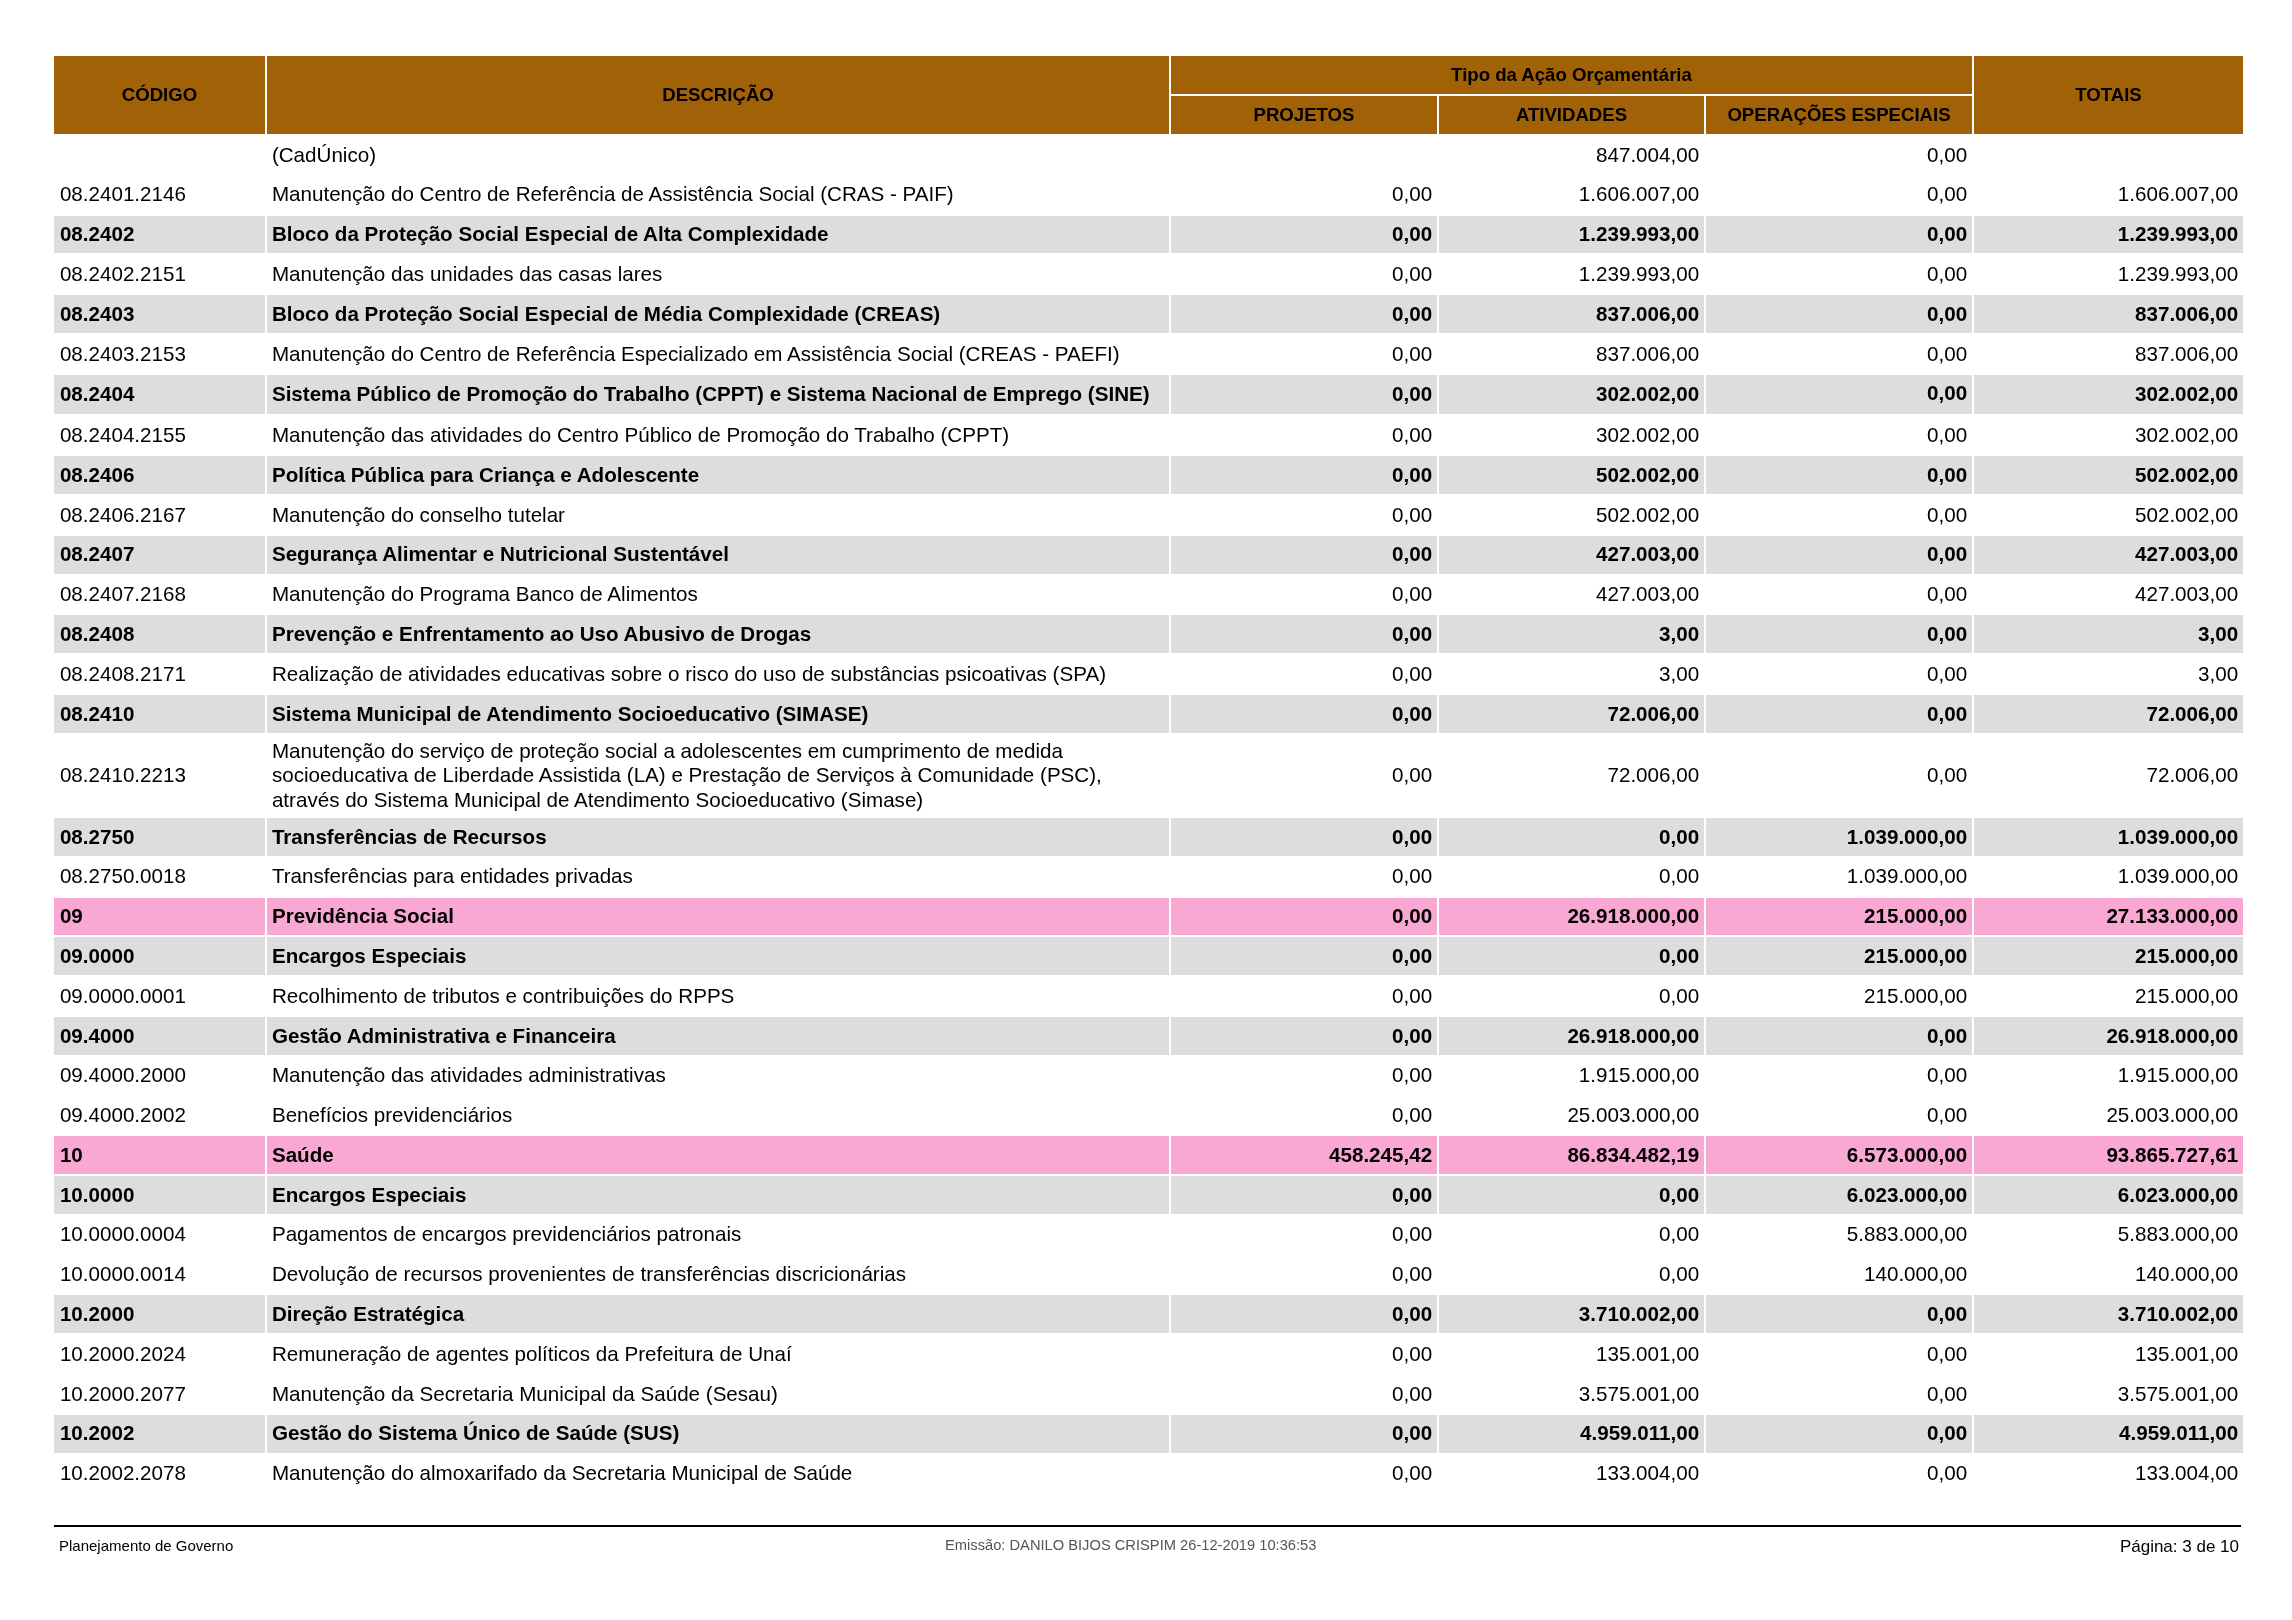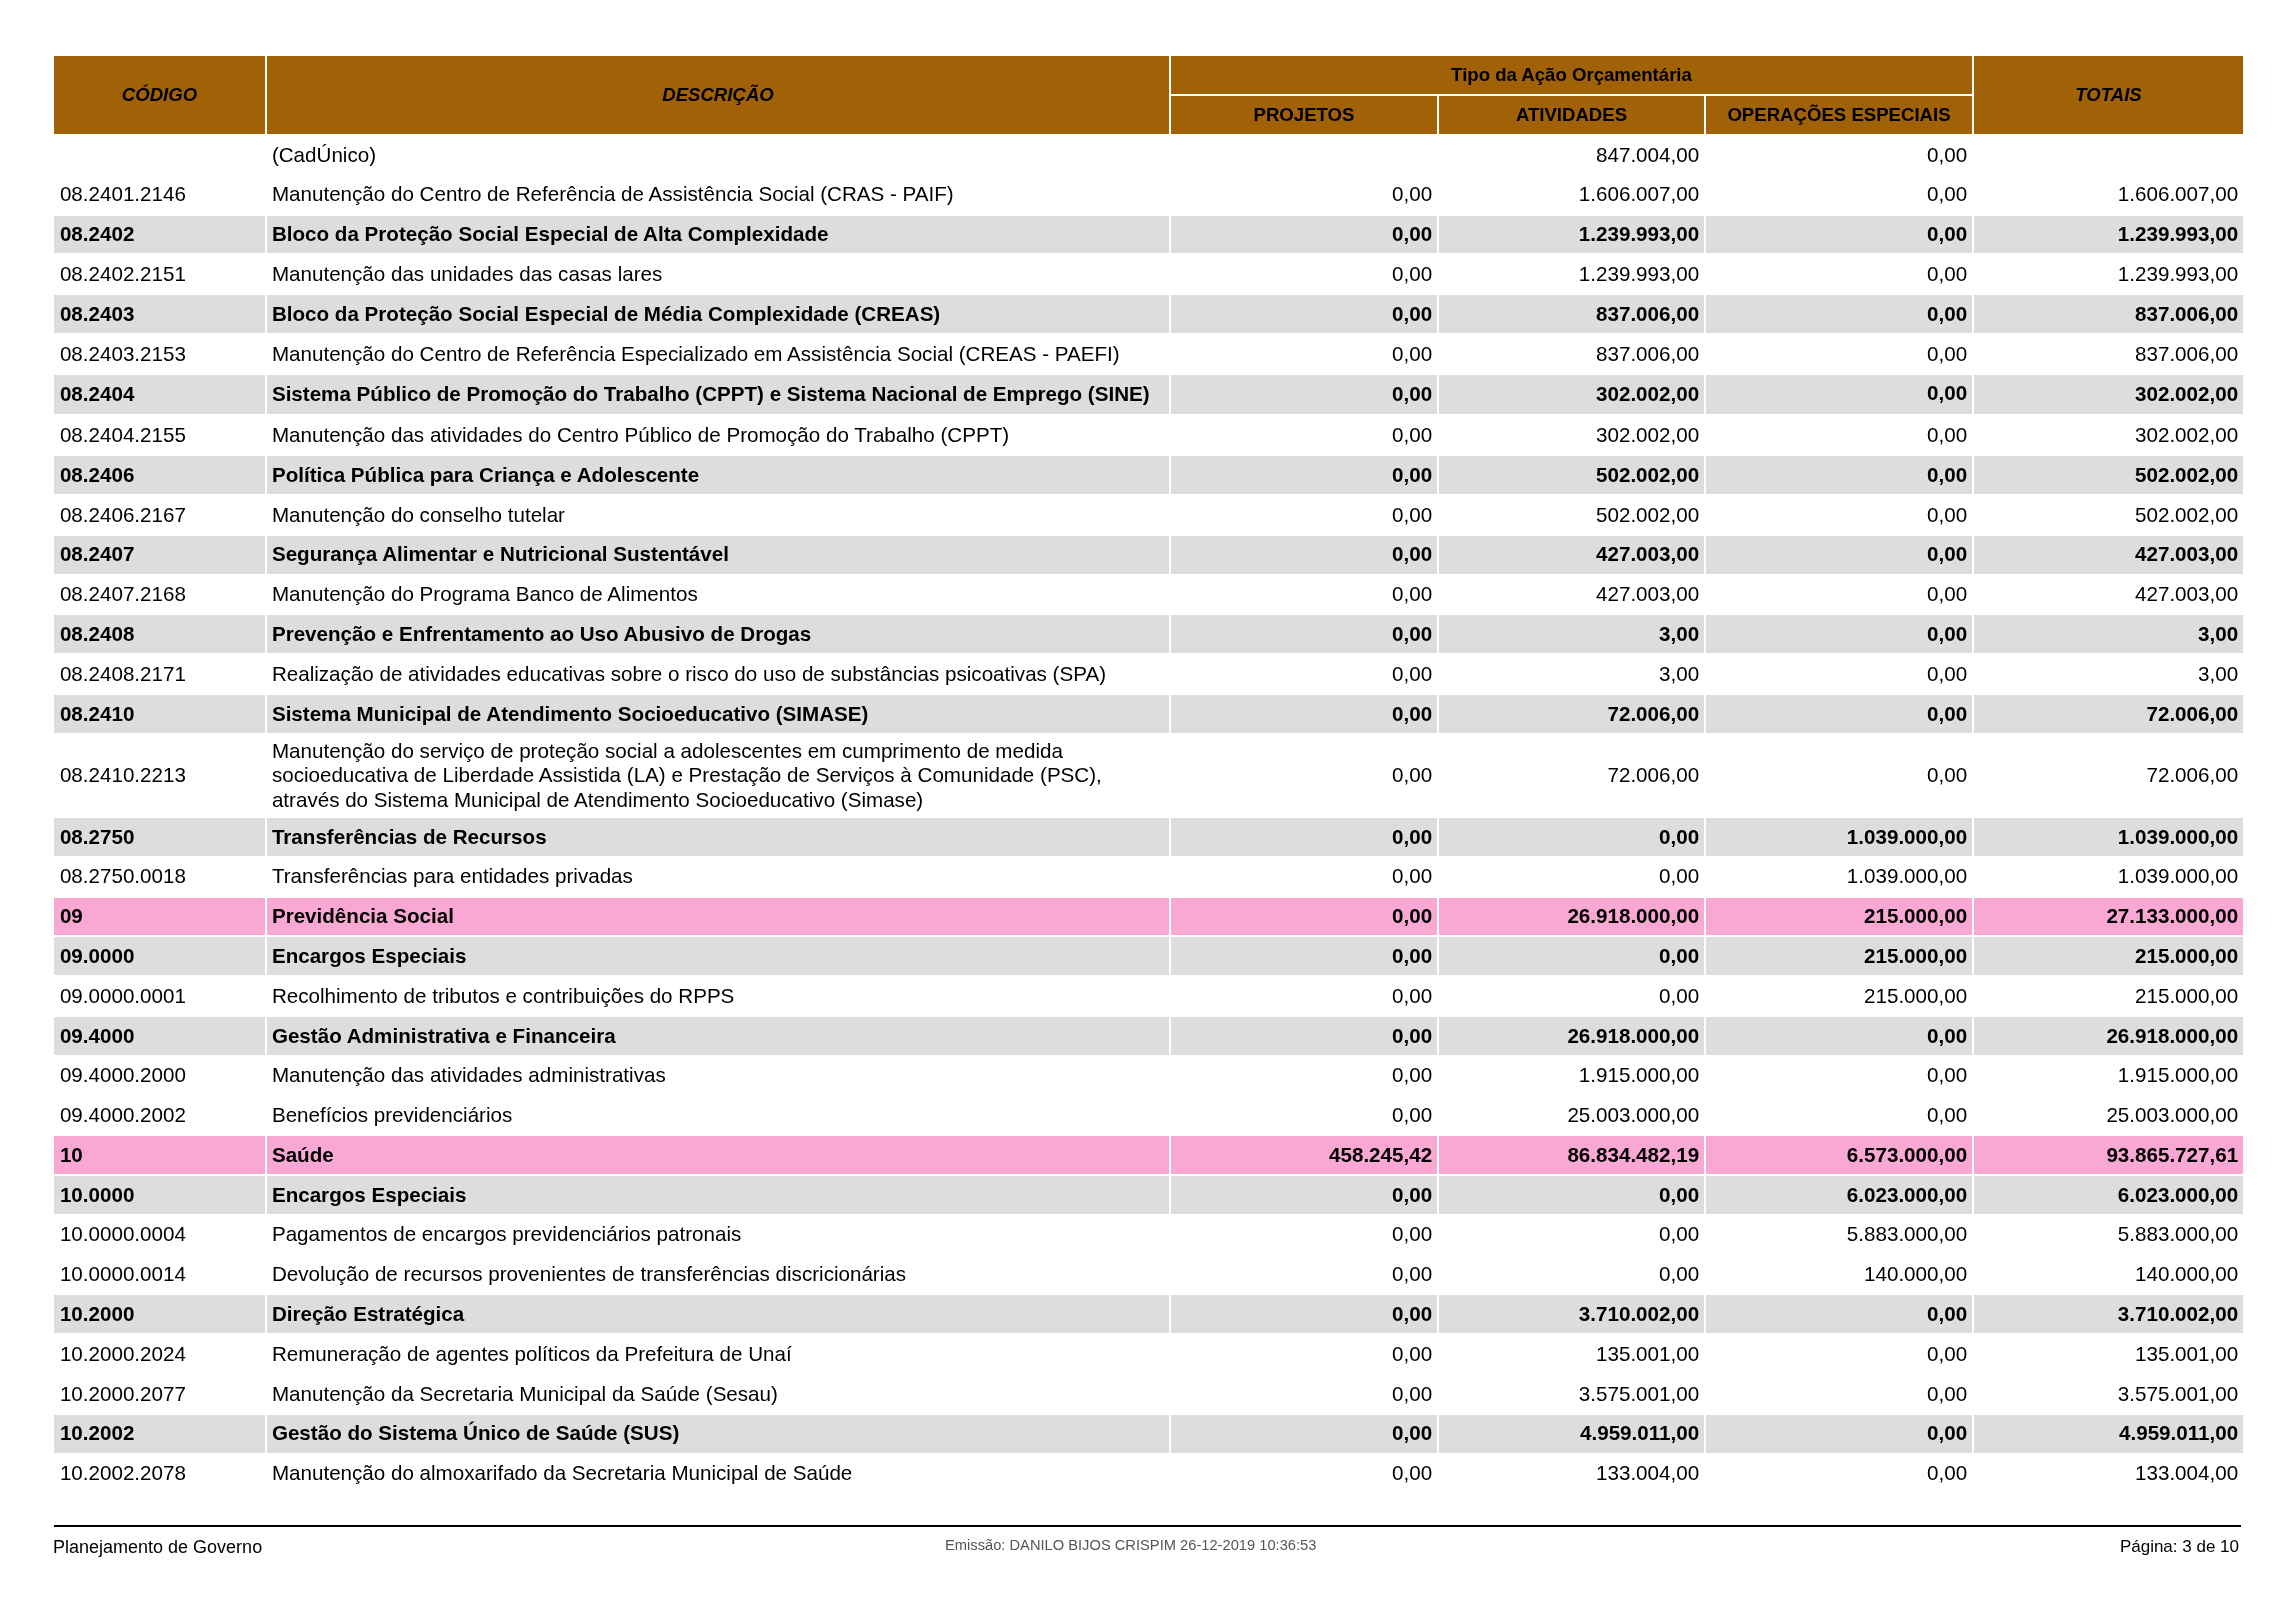--- a/index.html
+++ b/index.html
@@ -22,21 +22,21 @@
   .page-table col.c-tot { width: 269px; }
 
   th {
     background: #a16207; font-weight: bold; font-size: 18.6px;
     border-right: 2.9px solid #fff; border-bottom: 2.9px solid #fff;
     padding: 0 3.9px; text-align: center; vertical-align: middle;
   }
   th:last-child { border-right: none; }
   th.tipo { height: 37px; font-size: 18.6px; }
   th.sub { height: 37px; }
-  th.spanrow { height: 78px; font-style: italic; }
+  th.spanrow { height: 78px; }
   tr.hdr2 th.last-sub { border-right: 2.9px solid #fff; }
 
   td {
     padding: 3.9px 5.9px; height: 30px; line-height: 24.5px;
     border-right: 2.9px solid #fff; border-bottom: 2px solid #fff;
     vertical-align: middle; white-space: normal;
   }
   td:last-child { border-right: none; }
   td.num { text-align: right; padding-right: 4.9px; }
   td.cod { padding-left: 5.9px; }
@@ -44,21 +44,21 @@
   tr.lvl-func td { background: #f9a8d4; font-weight: bold; }
   tr.lvl-sub td { background: #dddddd; font-weight: bold; }
   tr.lvl-acao td { background: #ffffff; }
   td.top-align { vertical-align: top; padding-top: 5.9px; }
 
   .footer-rule {
     position: absolute; left: 54px; top: 1525px; width: 2187px;
     height: 2px; background: #000;
   }
   .footer-left {
-    position: absolute; left: 53px; top: 1537px; font-size: 18px;
+    position: absolute; left: 59px; top: 1537px; font-size: 15px;
   }
   .footer-center {
     position: absolute; left: 945px; top: 1537px; font-size: 14.7px; color: #555; text-align: right;
   }
   .footer-right {
     position: absolute; right: 54px; top: 1537px; font-size: 17px; text-align: right;
   }
 </style>
 </head>
 <body>

